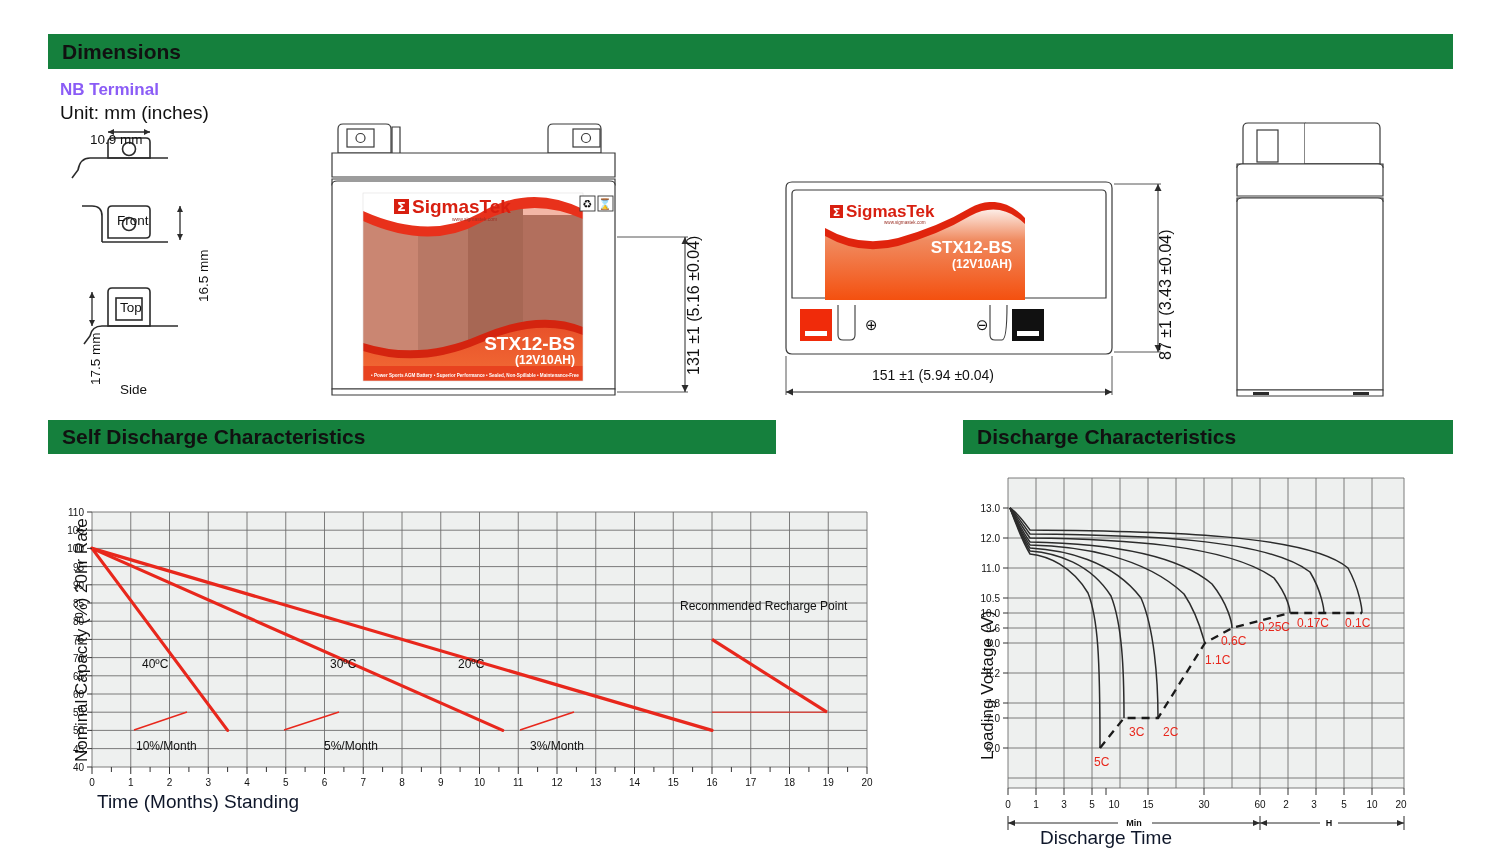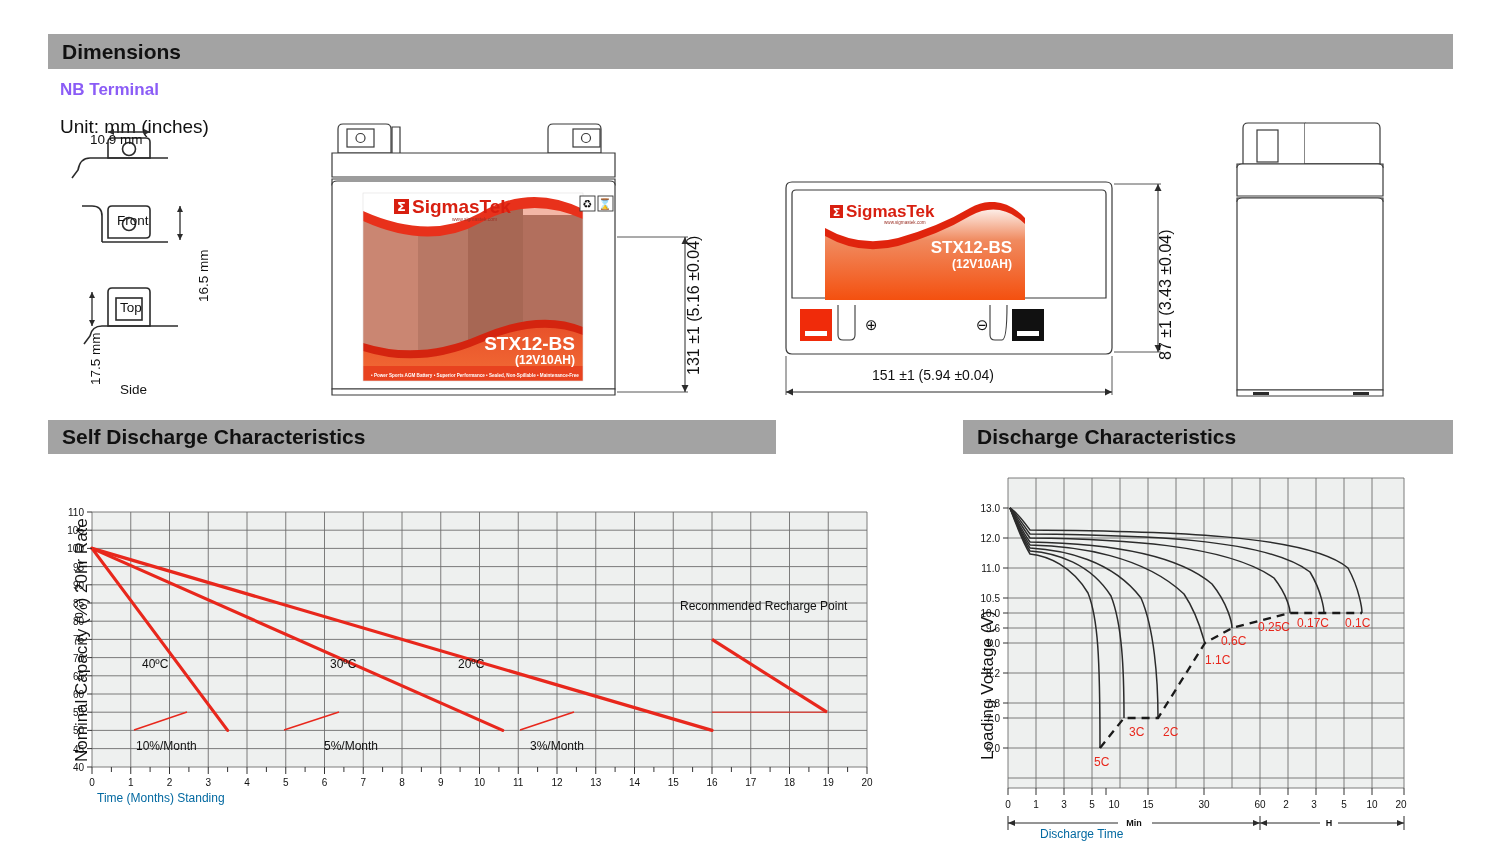--- a/index.html
+++ b/index.html
@@ -7,49 +7,49 @@
   body {
     width:1500px; height:856px;
     background:#ffffff;
     font-family:"Liberation Sans", sans-serif;
     color:#1a1a1a;
     position:relative;
     overflow:hidden;
   }
   .section-header {
     position:absolute;
-    background:#a3a3a3;
+    background:#15803d;
     display:flex;
     align-items:center;
     padding-left:14px;
     font-weight:bold;
     color:#111;
   }
   #hdr-dimensions { left:48px; top:34px; width:1405px; height:35px; font-size:21px; }
   #hdr-selfdis   { left:48px; top:420px; width:728px; height:34px; font-size:21px; }
   #hdr-discharge { left:963px; top:420px; width:490px; height:34px; font-size:21px; }
 
   .nb-term { position:absolute; left:60px; top:80px; }
   .nb-title { font-size:17px; font-weight:bold; color:#8b5cf6; }
-  .nb-unit  { font-size:19px; color:#111; margin-top:16px;}
+  .nb-unit  { font-size:19px; color:#111; margin-top:2px;}
 
   .lbl { position:absolute; font-size:13.5px; color:#111; white-space:nowrap; }
   .lbl-v { position:absolute; font-size:13.5px; color:#111; white-space:nowrap;
            transform-origin:0 0; }
 
   svg { position:absolute; overflow:visible; }
   .axis-text { font-size:10px; fill:#111; font-family:"Liberation Sans", sans-serif; }
   .axis-text-sm { font-size:9px; fill:#111; font-family:"Liberation Sans", sans-serif; }
   .ann-text { font-size:12px; fill:#111; font-family:"Liberation Sans", sans-serif; }
   .ann-red { font-size:12px; fill:#e8271c; font-family:"Liberation Sans", sans-serif; }
   .ylabel {
     position:absolute; font-size:17px; color:#111;
     transform:rotate(-90deg); transform-origin:0 0; white-space:nowrap;
   }
-  .xlabel { position:absolute; font-size:12px; color:#0369a1; white-space:nowrap; }
+  .xlabel { position:absolute; font-size:19px; color:#0f172a; white-space:nowrap; }
 </style>
 </head>
 <body>
 
 <div class="section-header" id="hdr-dimensions">
   <span>Dimensions</span>
 </div>
 
 <div class="nb-term">
   <div class="nb-title">NB Terminal</div>

